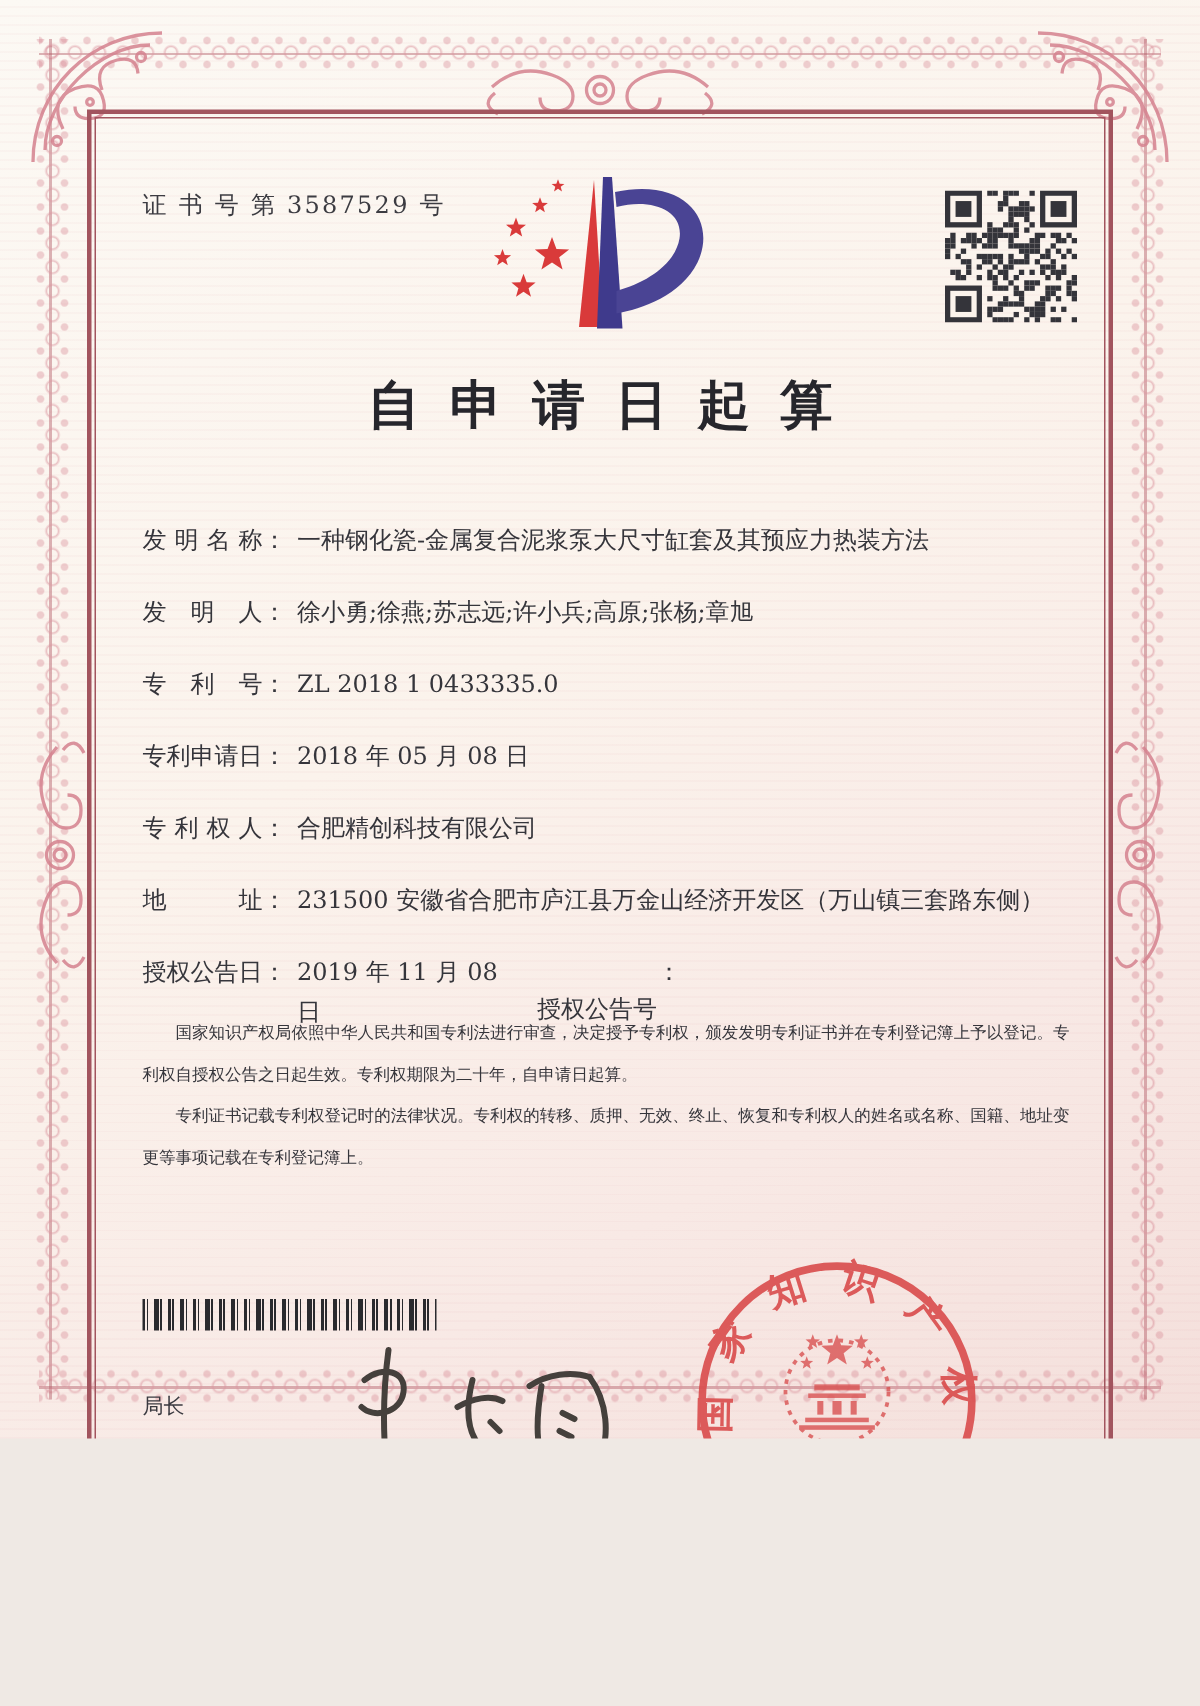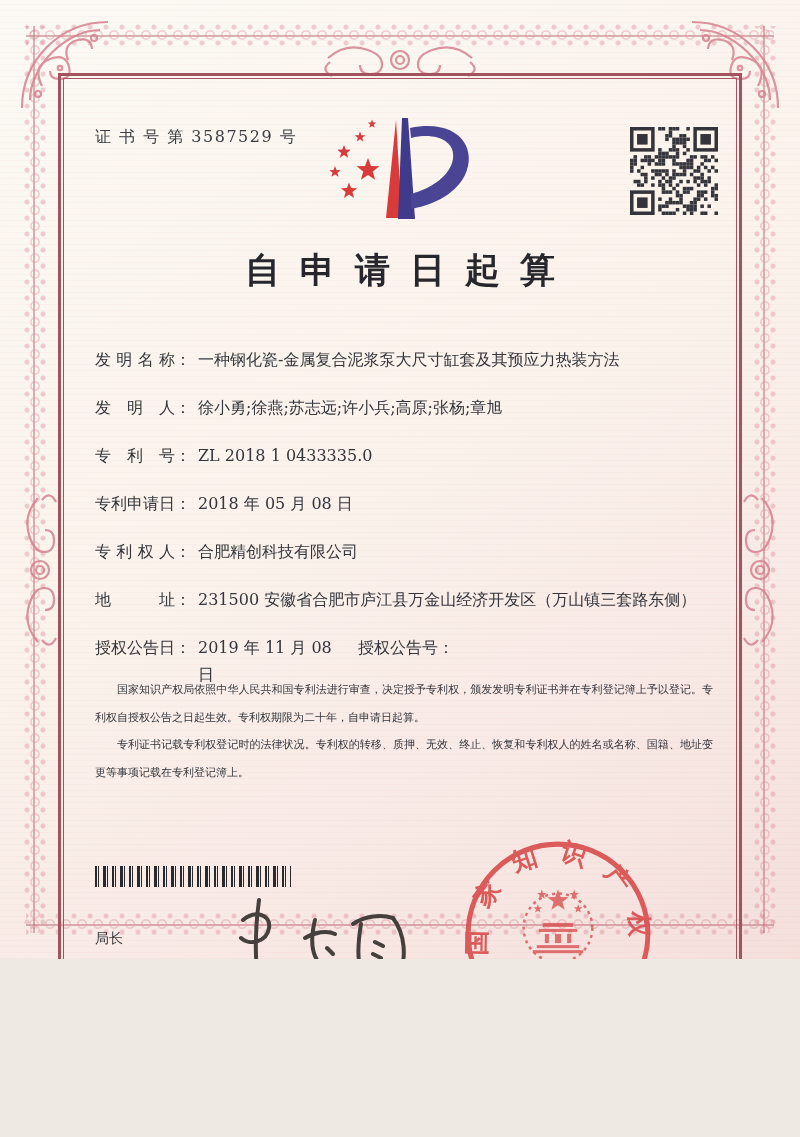--- a/index.html
+++ b/index.html
@@ -37,21 +37,21 @@
   .qr{position:absolute;left:630px;top:127px;width:88px;height:88px;}
   .title{position:absolute;left:0;right:0;top:247px;text-align:center;font-size:35px;font-weight:bold;
          letter-spacing:20px;text-indent:20px;color:#26262c;}
   
   .rows{position:absolute;left:95px;top:346px;width:616px;}
   .row{display:flex;align-items:flex-start;margin-bottom:21px;line-height:27px;font-size:16px;color:#35353b;}
   .lbl{display:inline-block;width:80px;text-align:justify;text-align-last:justify;flex:none;}
   .colon{flex:none;margin-right:7px;}
   .val{flex:1;max-width:505px;}
   .val-date{flex:none;width:148px;}
-  .lbl2{display:inline-block;width:80px;text-align:justify;text-align-last:justify;flex:none;margin-left:12px;}
+  .lbl2{display:inline-block;width:80px;text-align:justify;text-align-last:justify;flex:none;margin-left:12px;margin-top:25px;}
   
   .paras{position:absolute;left:95px;top:676px;width:618px;font-size:11px;line-height:27.5px;
          text-align:justify;color:#35353b;font-family:Liberation Serif, serif;}
   .paras p{margin:0;text-indent:2em;}
   
   .barcode{position:absolute;left:95px;top:866px;width:196px;height:21px;
     background:repeating-linear-gradient(90deg,#2a2a2e 0 2px,transparent 2px 3px,#2a2a2e 3px 4px,
       transparent 4px 8px,#2a2a2e 8px 11px,transparent 11px 12px,#2a2a2e 12px 13px,transparent 13px 17px);}
   .director{position:absolute;left:95px;top:922px;font-size:14px;line-height:33px;color:#3a3a40;}
   .signature{position:absolute;left:215px;top:890px;}

